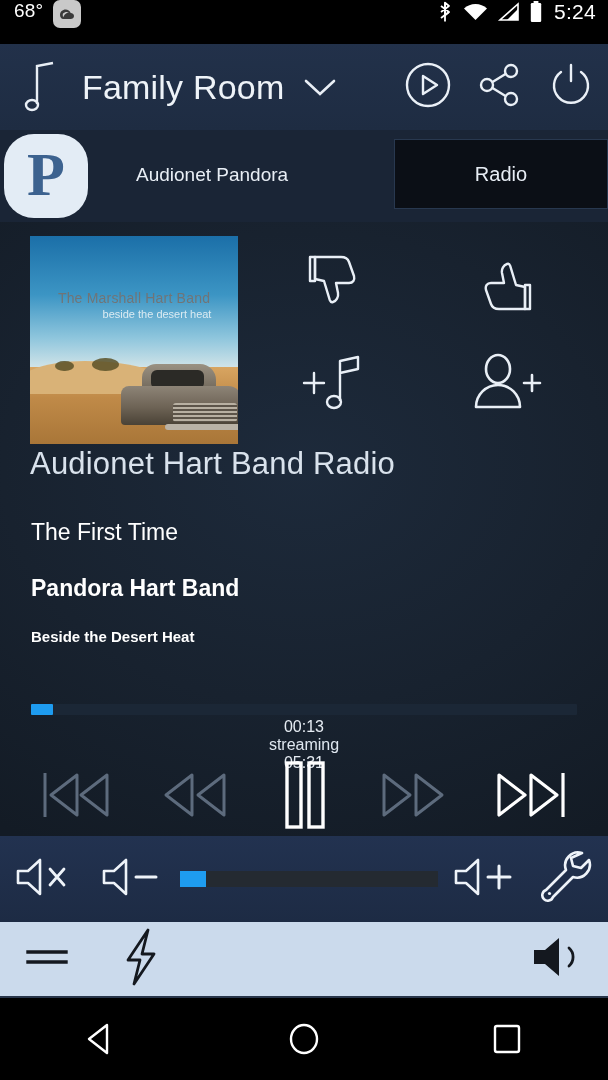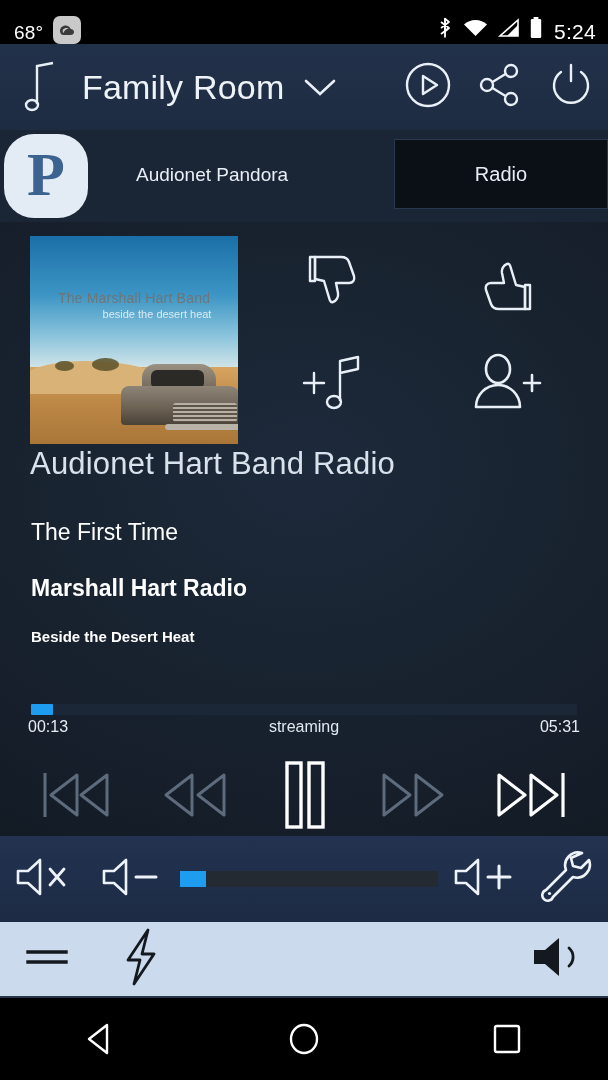--- a/index.html
+++ b/index.html
@@ -22,21 +22,21 @@
     overflow: hidden;
   }
 
   
   .statusbar {
     position: absolute;
     top: 0; left: 0;
     width: 608px; height: 44px;
     background: #000000;
     display: flex;
-    align-items: flex-end;
+    align-items: flex-start;
     box-sizing: border-box;
     padding: 0 12px 0 14px;
   }
   .status-temp {
     color: #ffffff;
     font-size: 19px;
     letter-spacing: 0.2px;
   }
   .weather-chip {
     width: 28px; height: 28px;
@@ -289,20 +289,21 @@
   }
   .time-row {
     position: absolute;
     left: 28px; top: 496px;
     width: 552px;
     display: flex;
     justify-content: space-between;
     align-items: center;
     color: #e6ecf3;
     font-size: 16px;
+    flex-direction: column;
   }
   .time-row .mid { color: #dfe7f0; }
 
   .transport {
     position: absolute;
     left: 0; top: 532px;
     width: 608px; height: 82px;
     display: flex;
     align-items: center;
     justify-content: space-around;
@@ -494,21 +495,21 @@
         <svg width="74" height="64" viewBox="0 0 74 64">
           <ellipse cx="30" cy="18" rx="12" ry="14" fill="none" stroke="#e9eff6" stroke-width="2.6"></ellipse>
           <path d="M8 56a22 22 0 0 1 44 0z" fill="none" stroke="#e9eff6" stroke-width="2.6" stroke-linejoin="round"></path>
           <path d="M56 32h16M64 24v16" stroke="#e9eff6" stroke-width="2.6" stroke-linecap="round"></path>
         </svg>
       </div>
     </div>
 
     <div class="station">Audionet Hart Band Radio</div>
     <div class="track">The First Time</div>
-    <div class="artist">Marshall Hart Radio</div>
+    <div class="artist">Pandora Hart Band</div>
     <div class="albumname">Beside the Desert Heat</div>
 
     <div class="progress-track">
       <div class="progress-fill" id="progress-fill" style="width: 4%;"></div>
     </div>
     <div class="time-row">
       <span>00:13</span>
       <span class="mid">streaming</span>
       <span>05:31</span>
     </div>

